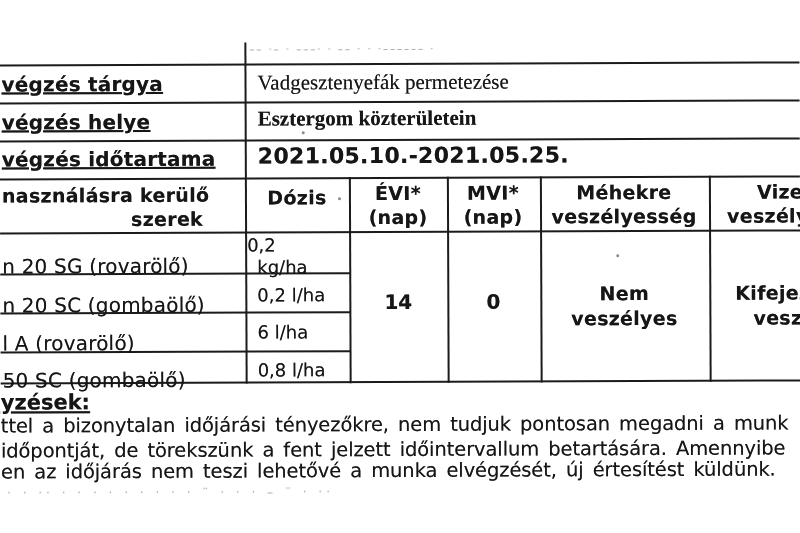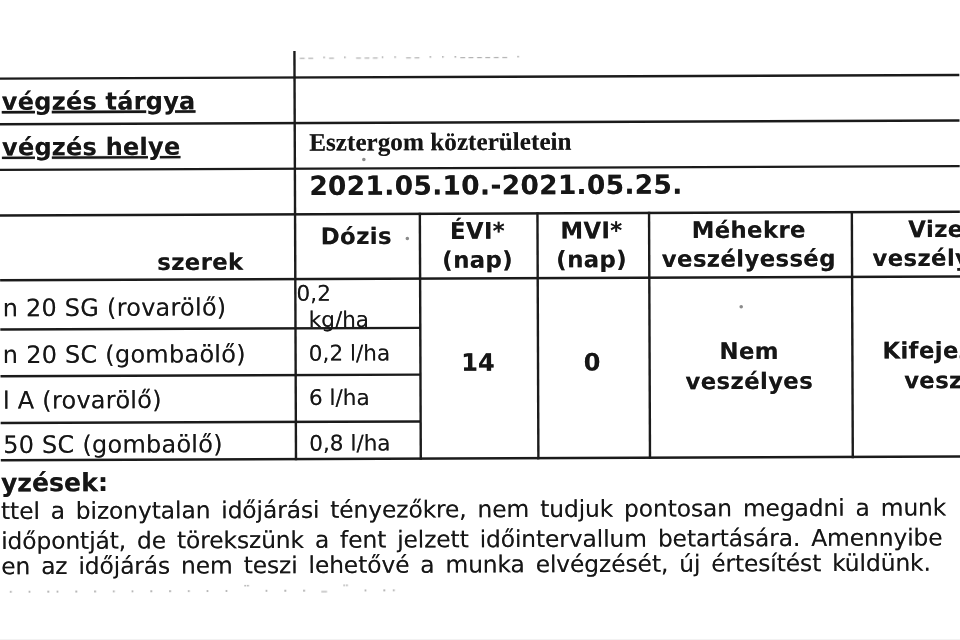--- a/index.html
+++ b/index.html
@@ -12,26 +12,26 @@
     transform:rotate(-0.22deg);transform-origin:400px 210px;
   }
   .t{position:absolute;white-space:nowrap;text-shadow:0 0 .4px rgba(10,10,10,.55);}
   .b{font-weight:bold;}
   .serif{font-family:"Liberation Serif",serif;}
   .c{transform:translateX(-50%);}
   .lbl{font-size:20px;font-weight:bold;letter-spacing:.2px;text-decoration:underline;}
   .val-serif{font-size:21px;}
   .val-date{font-size:22px;font-weight:bold;letter-spacing:.3px;}
   .hdr{font-size:19px;font-weight:bold;letter-spacing:.3px;}
-  .prod{font-size:20px;letter-spacing:.2px;}
+  .prod{font-size:20px;letter-spacing:.2px;margin-top:10px;}
   .dose{font-size:18px;}
   .merged{font-size:19px;font-weight:bold;letter-spacing:.3px;}
   .mergednum{font-size:20px;font-weight:bold;}
   .note{font-size:19.5px;word-spacing:3px;letter-spacing:-0.1px;}
-  .notehead{font-size:21px;font-weight:bold;}
+  .notehead{font-size:21px;font-weight:bold;text-decoration:underline;}
   .hl{position:absolute;height:2px;background:#1b1b1b;}
   .vl{position:absolute;width:2px;background:#1b1b1b;}
   .smudge{
     position:absolute;left:250px;top:43px;width:170px;font-size:10px;
     color:#6f6f6f;letter-spacing:2px;opacity:.75;filter:blur(.4px);white-space:nowrap;
   }
   .faded{
     position:absolute;left:6px;top:485px;width:660px;font-size:12px;
     color:#8b8b8b;letter-spacing:4px;opacity:.8;filter:blur(.3px);
     white-space:nowrap;overflow:hidden;height:11px;
@@ -59,26 +59,29 @@
     <div class="hl" style="left:0;top:311px;width:350px;"></div>
     <div class="hl" style="left:0;top:350px;width:350px;"></div>
     <div class="hl" style="left:0;top:381px;width:800px;"></div>
     <div class="vl" style="left:245px;top:42px;height:341px;"></div>
     <div class="vl" style="left:349px;top:177px;height:206px;"></div>
     <div class="vl" style="left:447px;top:177px;height:206px;"></div>
     <div class="vl" style="left:540px;top:177px;height:206px;"></div>
     <div class="vl" style="left:709px;top:177px;height:206px;"></div>
 
     <div class="t lbl" style="left:2px;top:71px;">végzés tárgya</div>
+    <div class="t serif val-serif" style="left:258px;top:70px;">Vadgesztenyefák permetezése</div>
 
     <div class="t lbl" style="left:2px;top:109px;">végzés helye</div>
     <div class="t serif val-serif b" style="left:258px;top:106px;">Esztergom közterületein</div>
 
+    <div class="t lbl" style="left:2px;top:146px;">végzés időtartama</div>
     <div class="t val-date" style="left:258px;top:143px;">2021.05.10.-2021.05.25.</div>
 
+    <div class="t hdr" style="left:2px;top:183px;">nasználásra kerülő</div>
     <div class="t hdr" style="left:131px;top:207px;">szerek</div>
 
     <div class="t hdr c" style="left:297px;top:186px;">Dózis</div>
 
     <div class="t hdr c" style="left:398px;top:182px;">ÉVI*</div>
     <div class="t hdr c" style="left:398px;top:206px;">(nap)</div>
 
     <div class="t hdr c" style="left:493px;top:182px;">MVI*</div>
     <div class="t hdr c" style="left:493px;top:206px;">(nap)</div>
 

